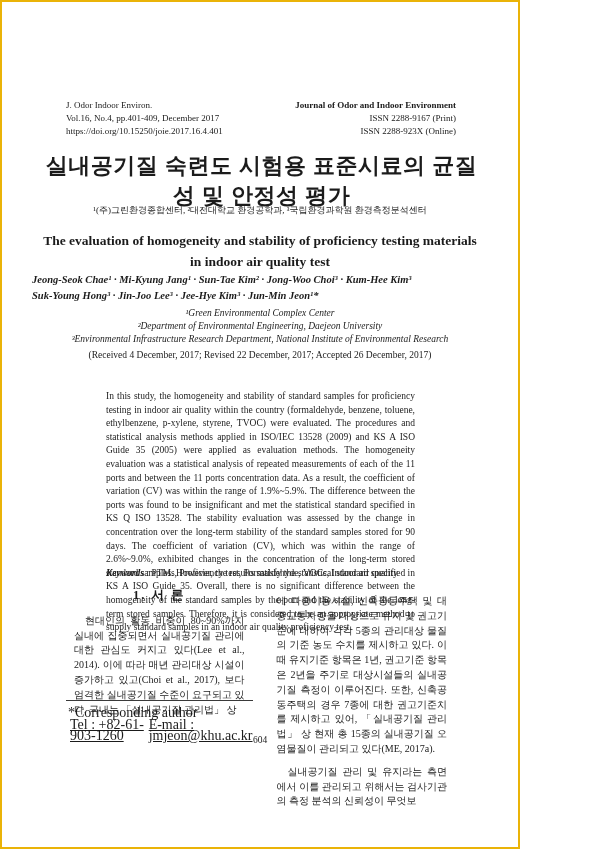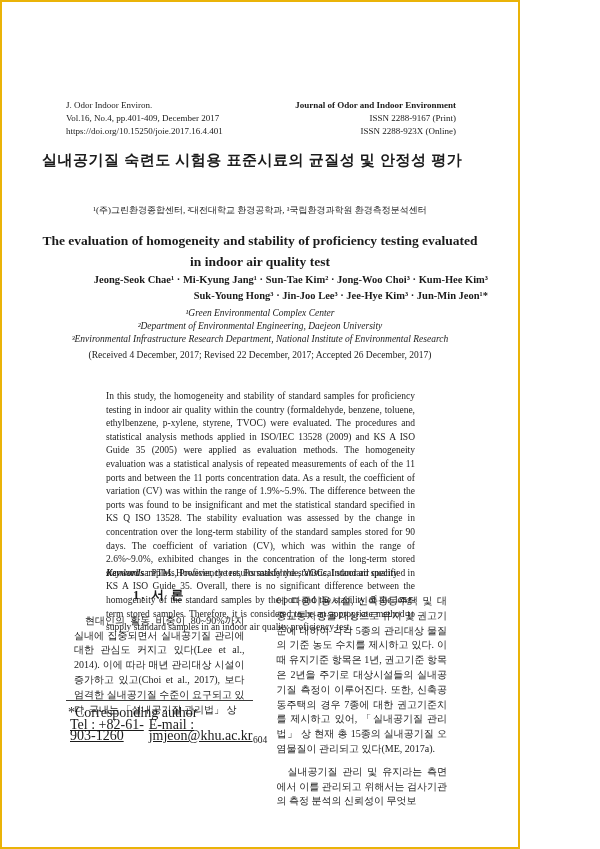--- a/index.html
+++ b/index.html
@@ -8,32 +8,32 @@
     background:#ffffff; border:2px solid #eab308; overflow:hidden;
     font-family:"Liberation Serif","DejaVu Serif",serif; color:#1b1b1b;
   }
   
   .header { position:absolute; top:97px; left:64px; right:62px;
             display:flex; justify-content:space-between;
             font-size:9px; line-height:13px; }
   .header-right { text-align:right; }
   .hdr-bold { font-weight:bold; }
   
-  .title-ko { position:absolute; top:149px; left:40px; right:30px; 
-              font-size:15px; font-weight:bold; letter-spacing:0.5px;
+  .title-ko { position:absolute; top:149px; left:33px; right:30px; text-align:center;
+              font-size:22px; font-weight:bold; letter-spacing:0.5px;
               font-family:"Liberation Sans","DejaVu Sans",sans-serif; }
   .authors-ko { position:absolute; top:181px; left:20px; right:20px; text-align:center;
                 font-size:10.5px; font-weight:bold;
                 font-family:"Liberation Sans","DejaVu Sans",sans-serif; }
   .affil-ko { position:absolute; top:202px; left:20px; right:20px; text-align:center;
               font-size:9px; }
   .title-en { position:absolute; top:228px; left:40px; right:40px; text-align:center;
               font-size:13.5px; font-weight:bold; line-height:21px; }
-  .authors-en { position:absolute; top:270px; left:30px; right:30px; text-align:right;
-                font-size:10.5px; font-weight:bold; line-height:15.5px; }
+  .authors-en { position:absolute; top:270px; left:30px; right:30px; text-align:left;
+                font-size:10.5px; font-weight:bold; line-height:15.5px;font-style:italic; }
   .affils-en { position:absolute; top:305px; left:30px; right:30px; text-align:center;
                font-style:italic; font-size:9.5px; line-height:13px; }
   .received { position:absolute; top:348px; left:30px; right:30px; text-align:center;
               font-size:9.5px; }
   
   .abstract { position:absolute; top:388px; left:104px; right:103px;
               font-size:9.5px; line-height:13.6px; text-align:justify; }
   .keywords { position:absolute; top:566px; left:104px; right:103px; font-size:9.5px; }
   .kw-label { font-weight:bold; font-style:italic; }
   
@@ -67,21 +67,21 @@
       <div class="hdr-bold">Journal of Odor and Indoor Environment</div>
       <div>ISSN 2288-9167 (Print)</div>
       <div>ISSN 2288-923X (Online)</div>
     </div>
   </div>
 
   <div class="title-ko">실내공기질 숙련도 시험용 표준시료의 균질성 및 안정성 평가</div>
   <div class="affil-ko">¹(주)그린환경종합센터, ²대전대학교 환경공학과, ³국립환경과학원 환경측정분석센터</div>
 
   <div class="title-en">
-    <div>The evaluation of homogeneity and stability of proficiency testing evaluated</div>
+    <div>The evaluation of homogeneity and stability of proficiency testing materials</div>
     <div>in indoor air quality test</div>
   </div>
 
   <div class="authors-en">
     <div>Jeong-Seok Chae¹ · Mi-Kyung Jang¹ · Sun-Tae Kim² · Jong-Woo Choi³ · Kum-Hee Kim³</div>
     <div>Suk-Young Hong³ · Jin-Joo Lee³ · Jee-Hye Kim³ · Jun-Min Jeon¹*</div>
   </div>
 
   <div class="affils-en">
     <div>¹Green Environmental Complex Center</div>

